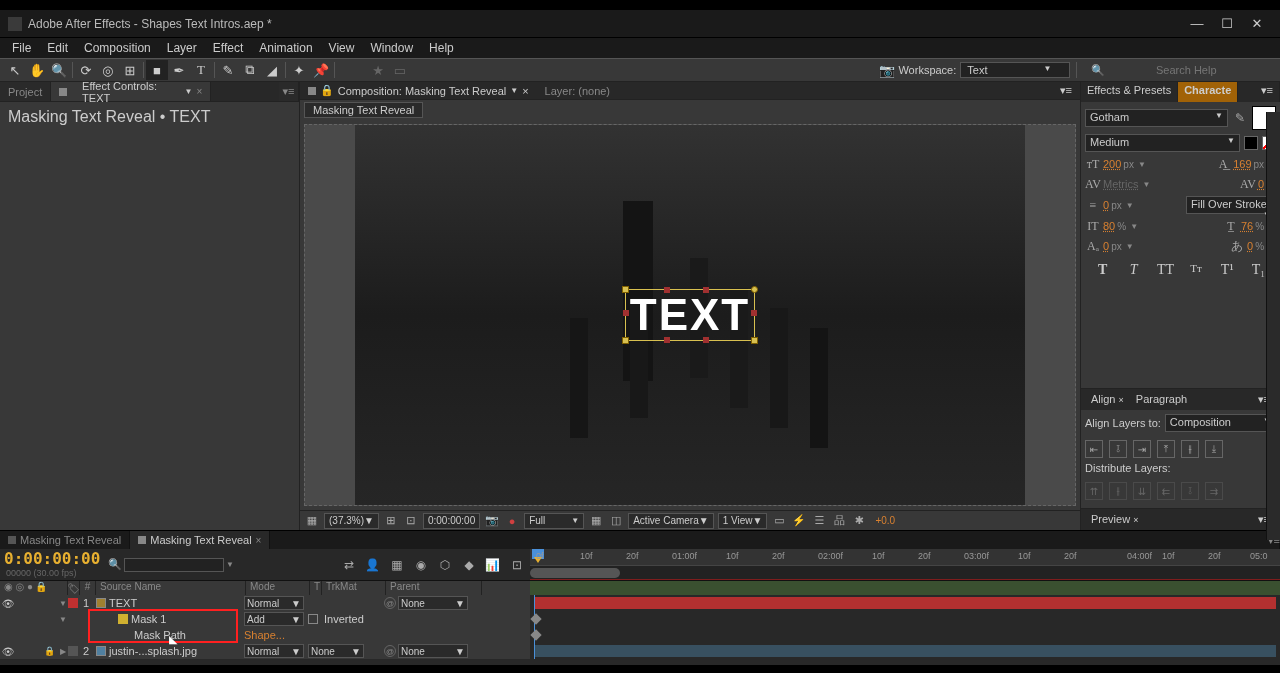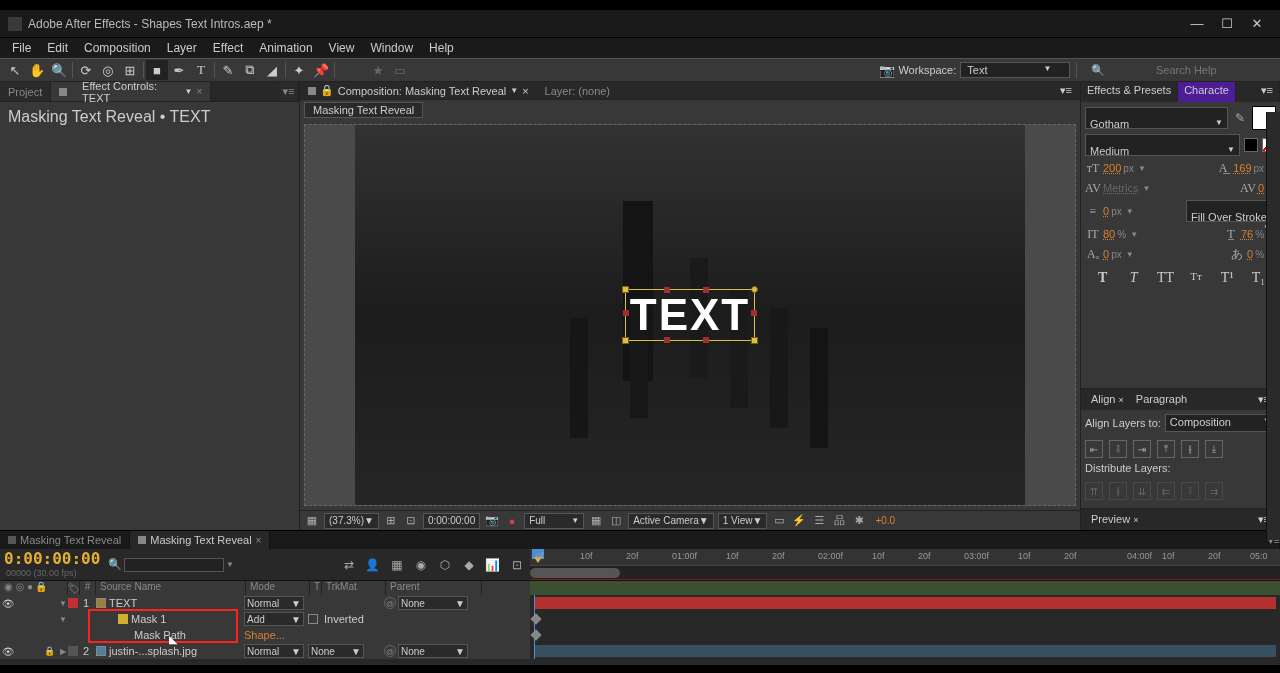--- a/index.html
+++ b/index.html
@@ -52,24 +52,24 @@
 .text-box .h-br { bottom:-4px; right:-4px; }
 .text-box .redh { position:absolute; width:6px; height:6px; background:#a03030; }
 .text-content { font-family: Arial Black, sans-serif; font-weight: 900; font-size: 44px; color: #fff; letter-spacing: 2px; }
 .viewer-controls { height: 22px; background: #383838; display: flex; align-items: center; padding: 0 4px; gap: 4px; border-top: 1px solid #222; }
 .vc-item { background: #2a2a2a; border: 1px solid #555; color: #ccc; padding: 1px 4px; font-size: 10px; display: flex; align-items: center; height: 16px; }
 .vc-icon { width:16px; height:16px; display:flex; align-items:center; justify-content:center; color:#aaa; font-size:11px; }
 
 .right-panel { width: 200px; background: #383838; display: flex; flex-direction: column; border-left: 1px solid #222; }
 .right-tabs { display:flex; background:#282828; height:20px; }
 .right-tab { padding:2px 6px; color:#ccc; font-size:11px; border-right:1px solid #222; }
-.right-tab.active { background:#4c1d95; }
+.right-tab.active { background:#a16207;font-weight:bold; }
 .char-body { padding: 4px; }
 .char-row { display:flex; align-items:center; gap:4px; margin-bottom:4px; }
-.char-select { background:#222; border:1px solid #555; color:#ccc; padding:10px 4px; font-size:11px; flex:1; height:18px;}
+.char-select { background:#222; border:1px solid #555; color:#ccc; padding:1px 4px; font-size:11px; flex:1; height:18px;}
 .char-field { display:flex; align-items:center; gap:2px; }
 .char-icon { width:16px; height:16px; display:flex; align-items:center; justify-content:center; font-family:serif; font-size:12px; color:#aaa; }
 .char-val { color:#d88030; font-size:11px; text-decoration: underline dotted; }
 .char-val.dim { color:#666; }
 .char-unit { color:#888; font-size:10px; }
 .char-dd { color:#888; font-size:8px; margin-left:2px; }
 .swatch-big { width:24px; height:24px; background:#fff; border:1px solid #000; }
 .swatch-small { width:14px; height:14px; border:1px solid #666; display:flex; }
 .swatch-stroke { background:#000; }
 .swatch-redline { background: linear-gradient(to bottom right, #fff 45%, red 45%, red 55%, #fff 55%); }

